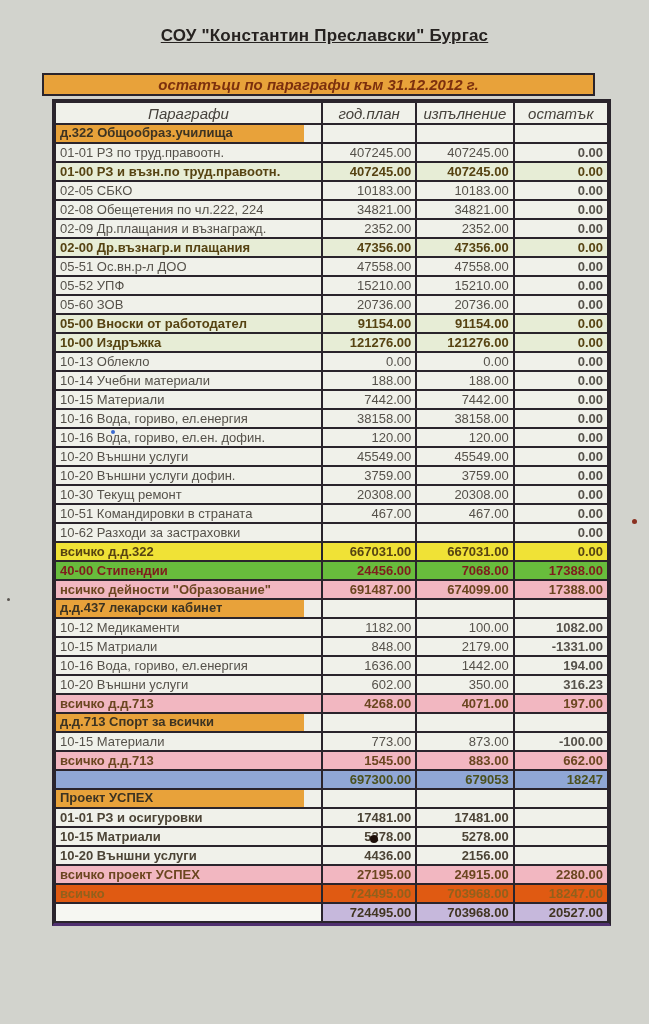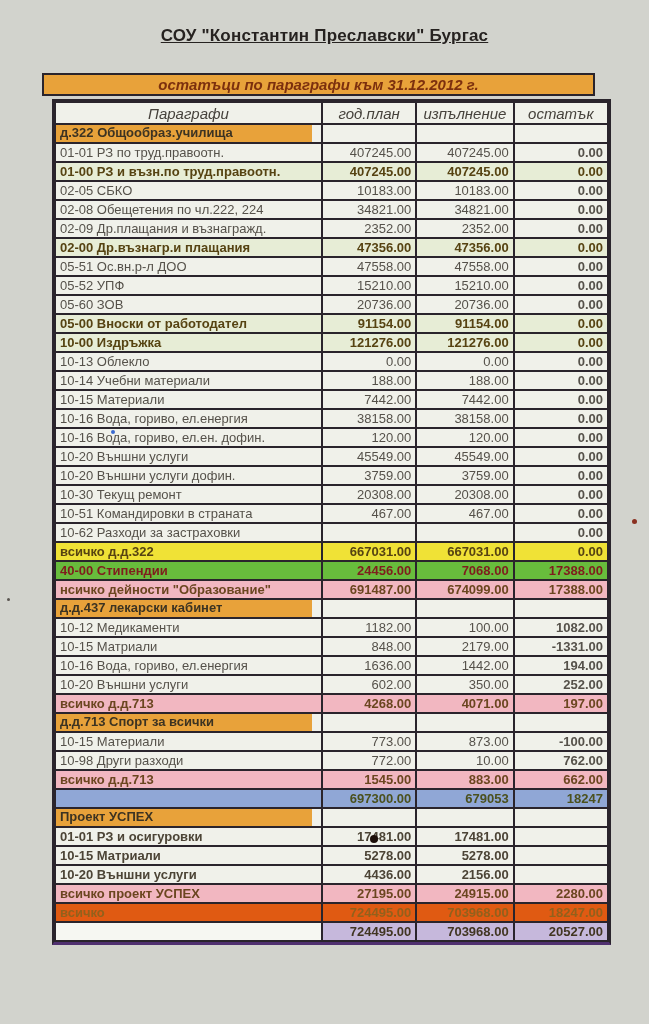--- a/index.html
+++ b/index.html
@@ -53,21 +53,21 @@
     color:#46423c;text-align:center;
   }
   td{height:17px;line-height:16px;}
   td.c-label{text-align:left;}
   td.c-num{text-align:right;}
   td.c-rest{font-weight:bold;}
   
   .r-section td.c-label{padding:0;}
   .section-fill{
     display:block;width:244px;height:17px;line-height:16px;
-    padding:0 8px 0 4px;
+    padding:0 0 0 4px;
     background:var(--c-section-header-bg,#e8a23a);
     font-weight:bold;color:#3c3322;
   }
   .r-palegreen td{background:var(--c-pale-green-bg,#e7edd6);font-weight:bold;color:var(--c-bold-number-text,#564312);}
   .r-yellow td{background:var(--c-yellow-bg,#f0e236);font-weight:bold;color:var(--c-bold-number-text,#564312);}
   .r-green td{background:var(--c-green-bg,#68bc3c);font-weight:bold;color:#7f1d1d;}
   .r-pink td{background:var(--c-pink-bg,#f2b7c1);font-weight:bold;color:#6b4620;}
   .r-blue td{background:var(--c-blue-bg,#90a7d6);font-weight:bold;color:#4b511e;}
   .r-orangered td{background:var(--c-orange-red-bg,#e05a12);font-weight:bold;color:#92611c;}
   .r-lavender td.c-num{background:var(--c-lavender-bg,#c6b8dc);font-weight:bold;color:#413522;}
@@ -281,21 +281,21 @@
           <tr class="r-normal">
             <td class="c-label">10-16 Вода, гориво, ел.енергия</td>
             <td class="c-num c-plan">1636.00</td>
             <td class="c-num c-done">1442.00</td>
             <td class="c-num c-rest">194.00</td>
           </tr>
           <tr class="r-normal">
             <td class="c-label">10-20 Външни услуги</td>
             <td class="c-num c-plan">602.00</td>
             <td class="c-num c-done">350.00</td>
-            <td class="c-num c-rest">252.00</td>
+            <td class="c-num c-rest">316.23</td>
           </tr>
           <tr class="r-pink">
             <td class="c-label">всичко д.д.713</td>
             <td class="c-num c-plan">4268.00</td>
             <td class="c-num c-done">4071.00</td>
             <td class="c-num c-rest">197.00</td>
           </tr>
           <tr class="r-section">
             <td class="c-label">
               <span class="section-fill">д.д.713 Спорт за всички</span>
@@ -303,26 +303,20 @@
             <td class="c-num c-plan"></td>
             <td class="c-num c-done"></td>
             <td class="c-num c-rest"></td>
           </tr>
           <tr class="r-normal">
             <td class="c-label">10-15 Материали</td>
             <td class="c-num c-plan">773.00</td>
             <td class="c-num c-done">873.00</td>
             <td class="c-num c-rest">-100.00</td>
           </tr>
-          <tr class="r-normal">
-            <td class="c-label">10-98 Други разходи</td>
-            <td class="c-num c-plan">772.00</td>
-            <td class="c-num c-done">10.00</td>
-            <td class="c-num c-rest">762.00</td>
-          </tr>
           <tr class="r-pink">
             <td class="c-label">всичко д.д.713</td>
             <td class="c-num c-plan">1545.00</td>
             <td class="c-num c-done">883.00</td>
             <td class="c-num c-rest">662.00</td>
           </tr>
           <tr class="r-blue">
             <td class="c-label"></td>
             <td class="c-num c-plan">697300.00</td>
             <td class="c-num c-done">679053</td>

